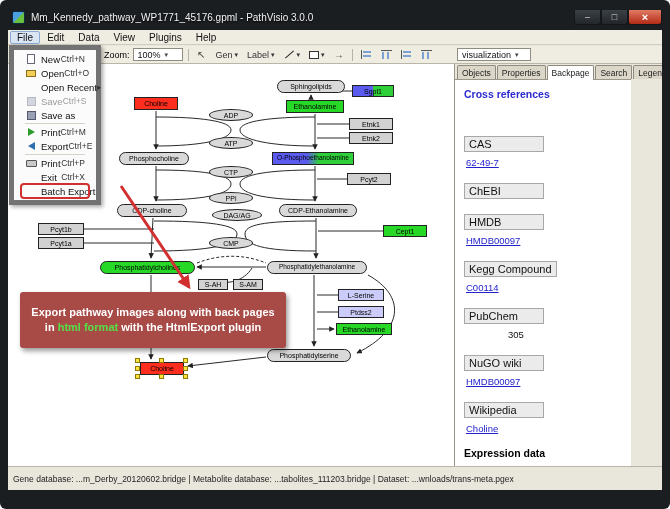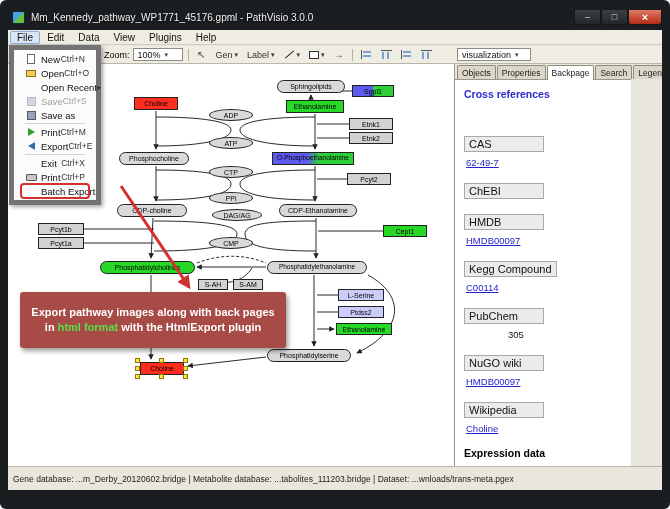--- a/index.html
+++ b/index.html
@@ -373,30 +373,30 @@
     </div>
     <div class="menu-item">
       <span class="mi">
           <span class="mi-arrow-out"></span>
         </span>
       <span class="lbl">Export</span>
       <span class="sc">Ctrl+E</span>
     </div>
     <div class="menu-sep"></div>
     <div class="menu-item">
+      <span class="mi">
+          <span class="mi-printer"></span>
+        </span>
+      <span class="lbl">Print</span>
+      <span class="sc">Ctrl+P</span>
+    </div>
+    <div class="menu-item">
       <span class="mi"></span>
       <span class="lbl">Exit</span>
       <span class="sc">Ctrl+X</span>
-    </div>
-    <div class="menu-item">
-      <span class="mi">
-          <span class="mi-printer"></span>
-        </span>
-      <span class="lbl">Print</span>
-      <span class="sc">Ctrl+P</span>
     </div>
     <div class="menu-item highlighted">
       <span class="mi"></span>
       <span class="lbl">Batch Export</span>
       <span class="sc"></span>
     </div>
   </div>
 
   <div class="callout">
     <span>

